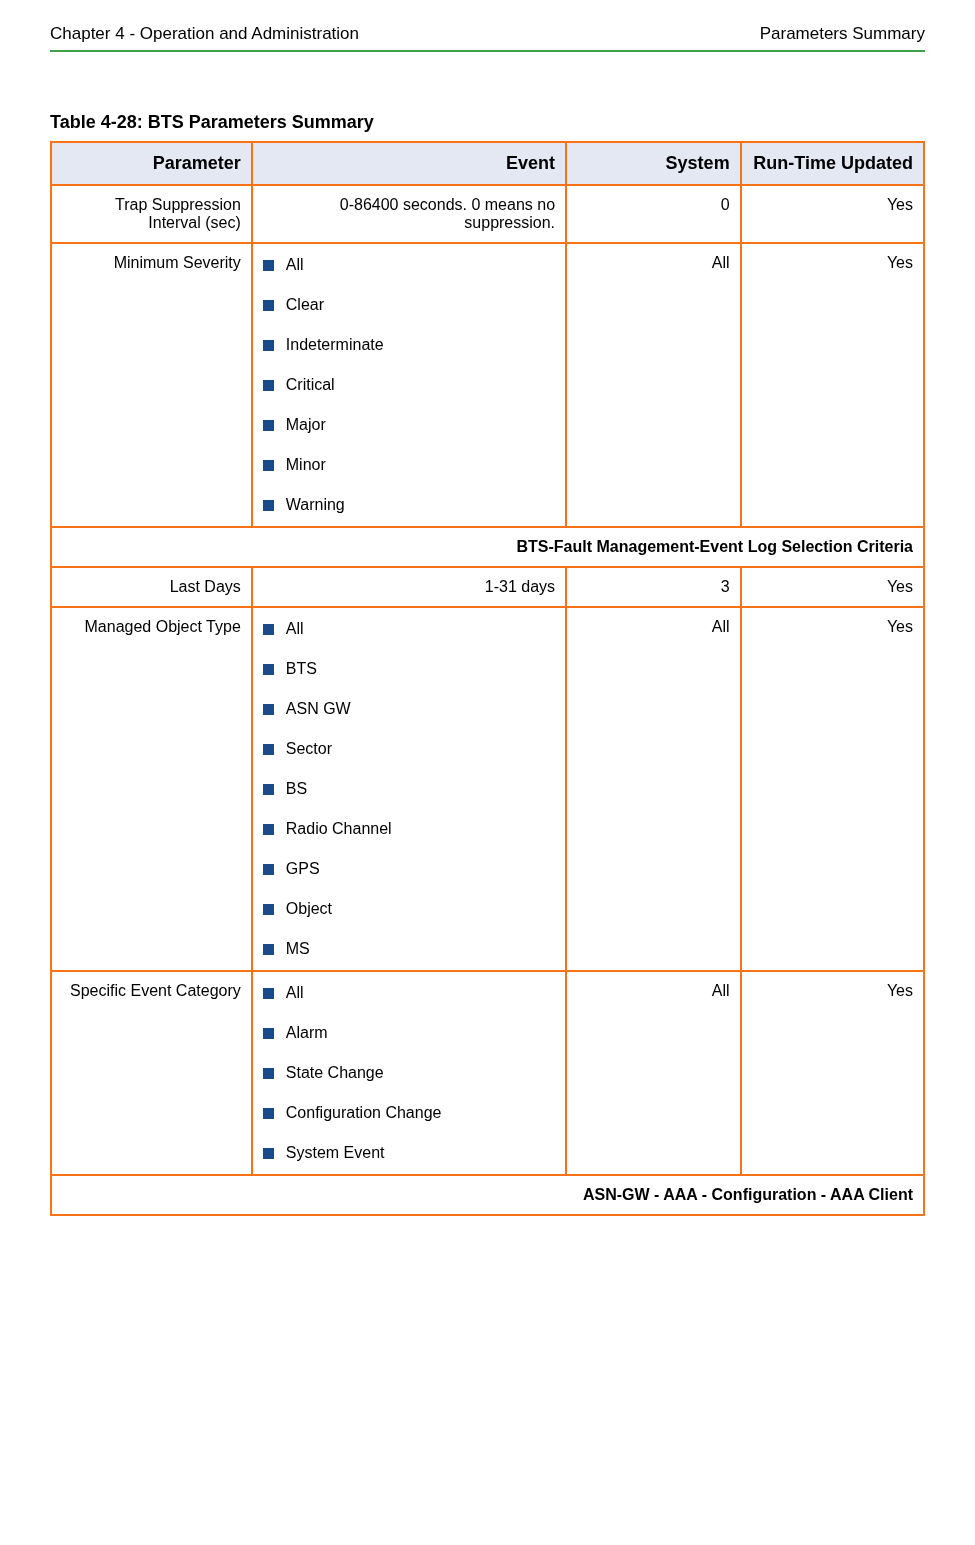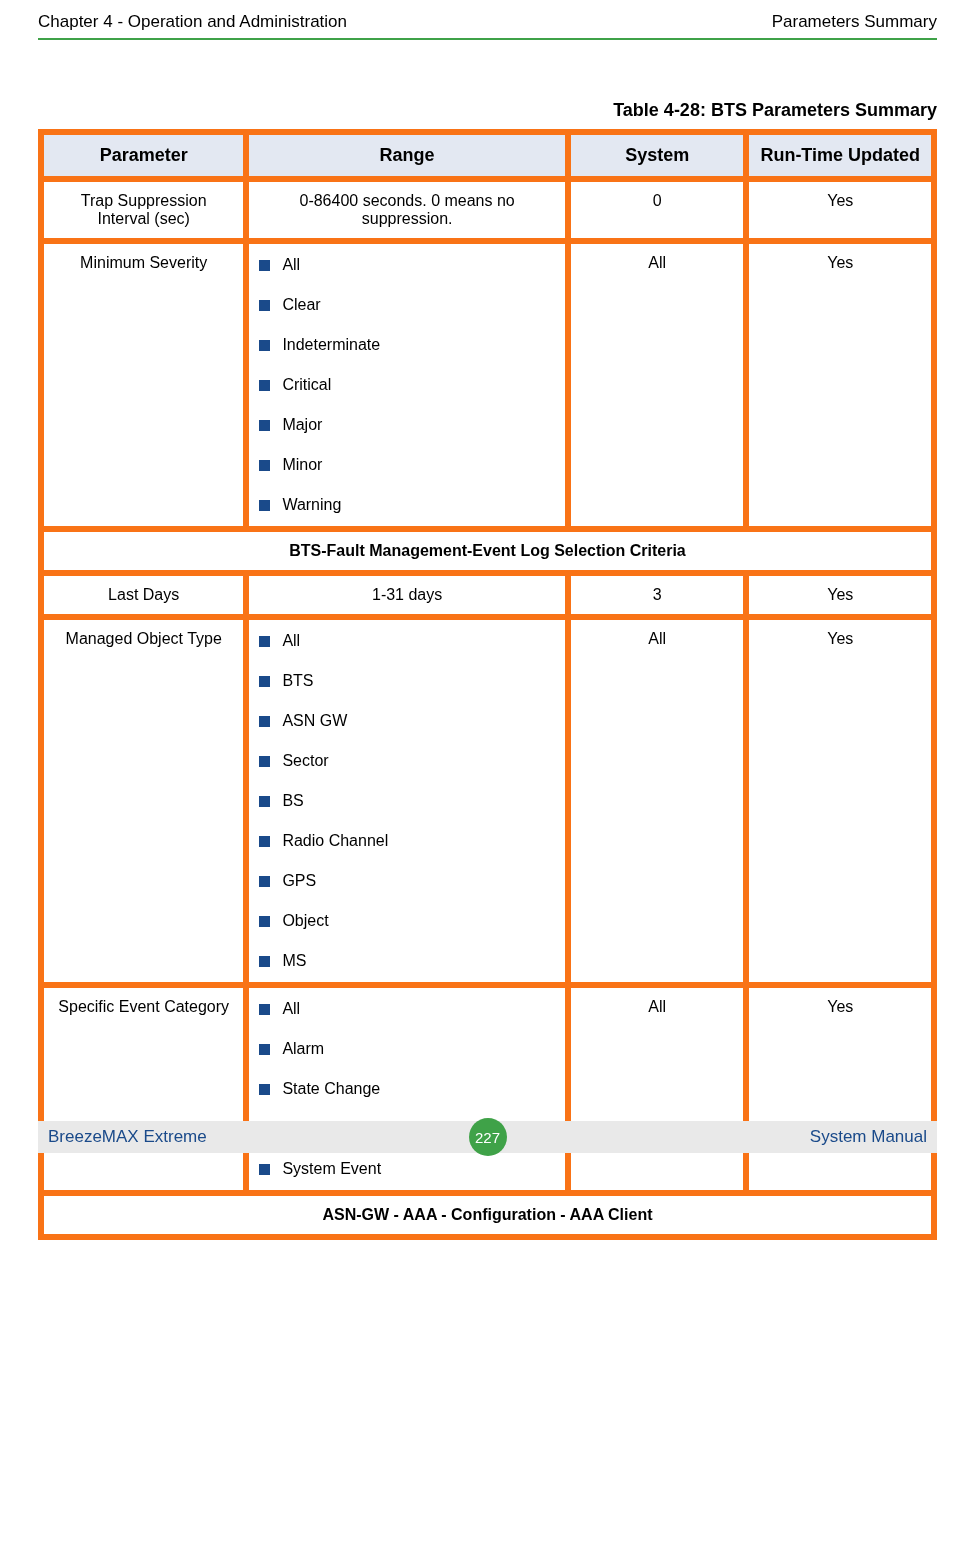--- a/index.html
+++ b/index.html
@@ -1,23 +1,23 @@
 <!DOCTYPE html>
 <html><head>
 <meta charset="utf-8">
 <style>
   * { box-sizing: border-box; margin: 0; padding: 0; }
   html, body { width: 975px; height: 1545px; font-family: Arial, Helvetica, sans-serif; background: #fff; color: #000; }
-  .page { width: 975px; height: 1183px; position: relative; padding: 0; }
+  .page { width: 975px; height: 1183px; position: relative; padding: 12px; }
   .header { display: flex; justify-content: space-between; padding: 12px 38px 6px 38px; font-size: 17px; }
   .header-rule { margin: 0 38px; border: none; border-top: 2px solid #3fa248; }
   .content { padding: 20px 38px 0 38px; }
-  .table-title { text-align: right; font-weight: bold; font-size: 18px; margin: 40px 0 8px 0; }
+  .table-title { text-align: left; font-weight: bold; font-size: 18px; margin: 40px 0 8px 0; }
   table.params { width: 100%; border-collapse: collapse; border: 1.5px solid #1a4a8a; }
-  table.params th, table.params td { border: 6px solid #f97316; padding: 10px 10px; vertical-align: top; font-size: 16px; text-align: center; }
+  table.params th, table.params td { border: 2px solid #f97316; padding: 10px 10px; vertical-align: top; font-size: 16px; text-align: right; }
   table.params th { background: #e3e8f2; font-weight: bold; font-size: 18px; }
   td.section-header { font-weight: bold; background: #fff; }
   .col-param { width: 23%; }
   .col-range { width: 36%; }
   .col-default { width: 20%; }
   .col-rt { width: 21%; }
   ul.bullets { list-style: none; padding: 0; margin: 0; }
   ul.bullets li { display: flex; align-items: center; margin: 0 0 22px 0; font-size: 16px; }
   ul.bullets li:last-child { margin-bottom: 2px; }
   ul.bullets li:first-child { margin-top: 2px; }
@@ -38,21 +38,21 @@
   </div>
   <hr class="header-rule">
 
   <div class="content">
     <div class="table-title">Table 4-28: BTS Parameters Summary</div>
 
     <table class="params">
       <thead>
         <tr>
           <th class="col-param">Parameter</th>
-          <th class="col-range">Range</th>
+          <th class="col-range">Event</th>
           <th class="col-default">System</th>
           <th class="col-rt">Run-Time Updated</th>
         </tr>
       </thead>
       <tbody>
         <tr>
           <td>Trap Suppression Interval (sec)</td>
           <td>0-86400 seconds. 0 means no suppression.</td>
           <td>0</td>
           <td>Yes</td>
@@ -183,20 +183,13 @@
           <td>Yes</td>
         </tr>
 
         <tr>
           <td class="section-header" colspan="4">ASN-GW - AAA - Configuration - AAA Client</td>
         </tr>
       </tbody>
     </table>
   </div>
 
-  <div class="footer">
-    <div class="footer-bar">
-      <span class="footer-left">BreezeMAX Extreme</span>
-      <div class="page-badge">227</div>
-      <span class="footer-right">System Manual</span>
-    </div>
-  </div>
 </div>
 
 </body></html>

